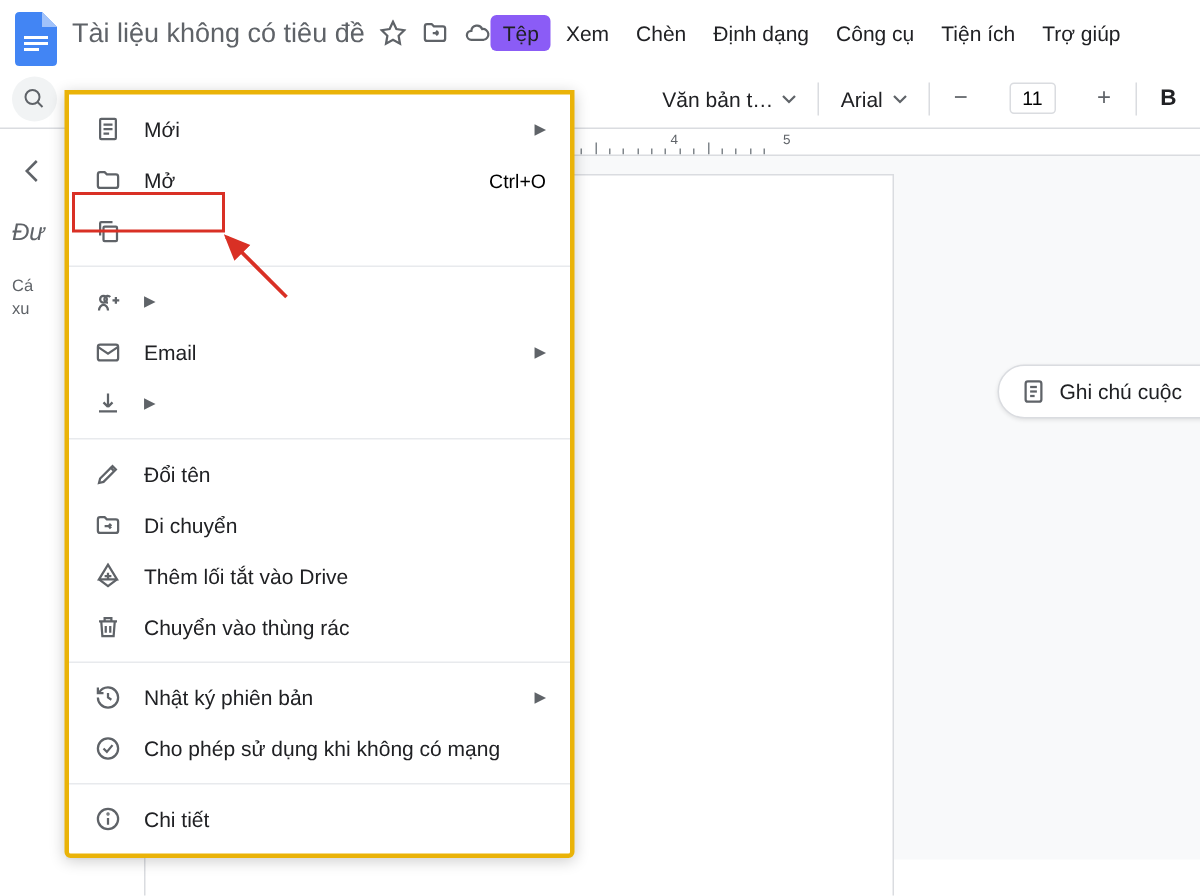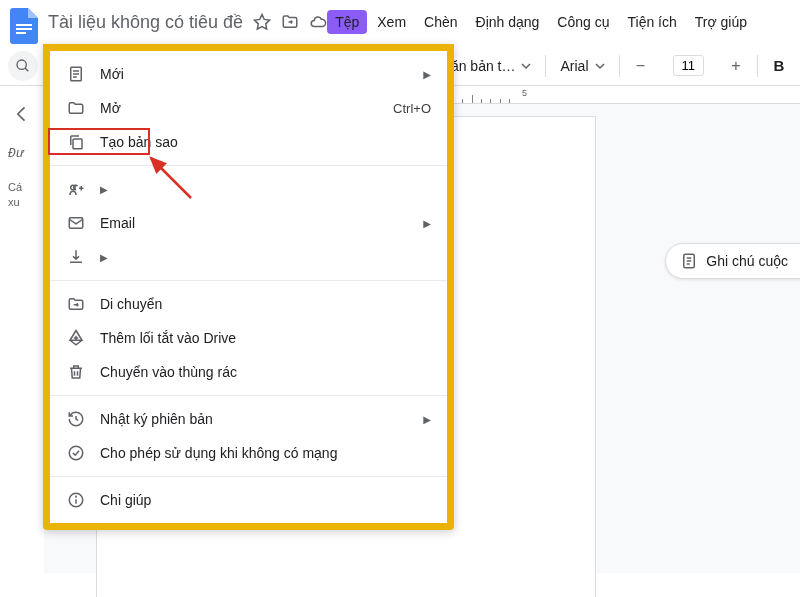--- a/index.html
+++ b/index.html
@@ -17,38 +17,38 @@
 .toolbar { display: flex; align-items: center; padding: 6px 8px; border-bottom: 1px solid #dadce0; gap: 2px; height: 40px; }
 .search-circle { width: 30px; height: 30px; border-radius: 50%; background: #f1f3f4; display: flex; align-items: center; justify-content: center; margin-right: 4px; }
 .tb-sep { width: 1px; height: 22px; background: #dadce0; margin: 0 6px; }
 .tb-select { display: flex; align-items: center; gap: 6px; font-size: 14px; color: #202124; padding: 4px 6px; cursor: pointer; }
 .tb-btn { width: 26px; height: 26px; display: flex; align-items: center; justify-content: center; cursor: pointer; color: #5f6368; font-size: 16px; }
 .font-size-box { border: 1px solid #dadce0; border-radius: 3px; padding: 2px 8px; font-size: 13px; margin: 0 17px; }
 .bold-btn { font-weight: bold; font-size: 15px; color: #202124; }
 .main-area { display: flex; height: calc(100% - 110px); }
 .left-panel { width: 44px; padding: 14px 8px; display: flex; flex-direction: column; gap: 16px; color: #5f6368; }
 .back-btn { width: 28px; height: 28px; display: flex; align-items: center; justify-content: center; }
-.outline-text { font-size: 13px; color: #5f6368; font-style: italic; line-height: 1.5; font-family: Liberation Mono, monospace; }
+.outline-text { font-size: 16px; color: #5f6368; font-style: italic; line-height: 1.5; }
 .outline-cut { font-size: 11px; color: #5f6368; line-height: 1.4; }
 .doc-area { flex: 1; position: relative; background: #f8f9fa; }
 .ruler { height: 18px; background: #fff; border-bottom: 1px solid #dadce0; position: relative; font-size: 9px; color: #5f6368; overflow: hidden; }
 .ruler-marks { position: absolute; left: 52px; top: 0; display: flex; height: 100%; align-items: flex-end; }
 .ruler-tick { width: 1px; background: #80868b; margin-right: 8.4px; }
 .ruler-tick.major { height: 8px; }
 .ruler-tick.minor { height: 4px; }
 .ruler-num { position: absolute; top: 2px; font-size: 9px; color: #5f6368; }
 .ruler-marker { position: absolute; top: 0; left: 168px; width: 0; height: 0; border-left: 5px solid transparent; border-right: 5px solid transparent; border-top: 8px solid #1a73e8; }
 .page { position: absolute; left: 52px; top: 30px; width: 500px; height: 520px; background: #fff; border: 1px solid #dadce0; }
 .cursor-blink { position: absolute; left: 108px; top: 112px; width: 1px; height: 18px; background: #202124; }
 .notes-pill { position: absolute; right: -3px; top: 243px; background: #fff; border: 1px solid #dadce0; border-radius: 20px 0 0 20px; padding: 8px 14px; display: flex; align-items: center; gap: 8px; font-size: 14px; color: #202124; box-shadow: 0 1px 3px rgba(0,0,0,0.1); }
-.dropdown { position: absolute; left: 43px; top: 44px; width: 411px; background: #fff; border: 7px solid #eab308; border-radius: 0 0 4px 4px; box-shadow: 0 2px 10px rgba(0,0,0,0.2); z-index: 100; padding: 6px 0; }
+.dropdown { position: absolute; left: 43px; top: 60px; width: 340px; background: #fff; border: 3px solid #eab308; border-radius: 0 0 4px 4px; box-shadow: 0 2px 10px rgba(0,0,0,0.2); z-index: 100; padding: 6px 0; }
 .dd-item { display: flex; align-items: center; padding: 7px 16px; font-size: 14px; color: #202124; cursor: pointer; position: relative; }
 .dd-icon { width: 20px; height: 20px; margin-right: 14px; color: #5f6368; display: flex; align-items: center; justify-content: center; flex-shrink: 0; }
 .dd-label { flex: 1; }
-.dd-shortcut { font-size: 13px; color: #404040; }
+.dd-shortcut { font-size: 13px; color: #000000; }
 .dd-arrow { color: #5f6368; font-size: 10px; }
 .dd-divider { height: 1px; background: #e8eaed; margin: 6px 0; }
 .red-box { position: absolute; left: 48px; top: 128px; width: 102px; height: 27px; border: 2.5px solid #d93025; z-index: 101; pointer-events: none; }
 .red-arrow { position: absolute; left: 143px; top: 150px; z-index: 101; pointer-events: none; }
 svg { display: block; }
 </style>
 </head>
 <body>
 
 <div class="header">
@@ -232,21 +232,20 @@
       <span class="dd-label">Mở</span>
       <span class="dd-shortcut">Ctrl+O</span>
       </div>
     <div class="dd-item">
       <span class="dd-icon">
         <svg width="18" height="18" viewBox="0 0 24 24" fill="none" stroke="currentColor" stroke-width="2">
           <rect x="8" y="8" width="12" height="13" rx="1"></rect>
           <path d="M5 16V5a1 1 0 011-1h10"></path>
         </svg>
       </span>
-      <span class="dd-label">Tạo bản sao</span>
 
       </div>
     <div class="dd-divider"></div>
     <div class="dd-item">
       <span class="dd-icon">
         <svg width="18" height="18" viewBox="0 0 24 24" fill="none" stroke="currentColor" stroke-width="2">
           <circle cx="8" cy="10" r="3"></circle>
           <path d="M14 8a3 3 0 10-2 5"></path>
           <path d="M4 20c0-3 2-5 4-5s4 2 4 5"></path>
           <line x1="16" y1="11" x2="22" y2="11"></line>
@@ -273,20 +272,30 @@
           <path d="M12 3v12m0 0l-4-4m4 4l4-4M4 19h16"></path>
         </svg>
       </span>
 
       <span class="dd-arrow">▶</span>
     </div>
     <div class="dd-divider"></div>
     <div class="dd-item">
       <span class="dd-icon">
         <svg width="18" height="18" viewBox="0 0 24 24" fill="none" stroke="currentColor" stroke-width="2">
+          <path d="M4 20l4-1 11-11-3-3L5 16z"></path>
+          <path d="M14 6l3 3"></path>
+        </svg>
+      </span>
+      <span class="dd-label">Đổi tên</span>
+
+      </div>
+    <div class="dd-item">
+      <span class="dd-icon">
+        <svg width="18" height="18" viewBox="0 0 24 24" fill="none" stroke="currentColor" stroke-width="2">
           <path d="M3 7a2 2 0 012-2h4l2 2h8a2 2 0 012 2v8a2 2 0 01-2 2H5a2 2 0 01-2-2z"></path>
           <path d="M9 13h6m0 0l-2-2m2 2l-2 2"></path>
         </svg>
       </span>
       <span class="dd-label">Di chuyển</span>
 
       </div>
     <div class="dd-item">
       <span class="dd-icon">
         <svg width="18" height="18" viewBox="0 0 24 24" fill="none" stroke="currentColor" stroke-width="2">
@@ -335,21 +344,21 @@
       </div>
     <div class="dd-divider"></div>
     <div class="dd-item">
       <span class="dd-icon">
         <svg width="18" height="18" viewBox="0 0 24 24" fill="none" stroke="currentColor" stroke-width="2">
           <circle cx="12" cy="12" r="9"></circle>
           <line x1="12" y1="11" x2="12" y2="17"></line>
           <circle cx="12" cy="7.5" r="0.5" fill="currentColor"></circle>
         </svg>
       </span>
-      <span class="dd-label">Chi giúp</span>
+      <span class="dd-label">Chi tiết</span>
 
       </div>
   </div>
 
 <div class="red-box"></div>
 <svg class="red-arrow" width="60" height="60">
   <defs>
       <marker id="ah" markerWidth="8" markerHeight="8" refX="6" refY="3" orient="auto">
         <path d="M0,0 L7,3 L0,6 Z" fill="#d93025"></path>
       </marker>

